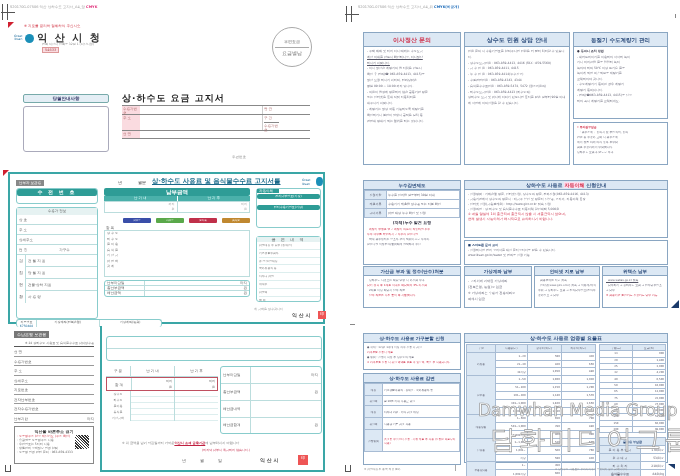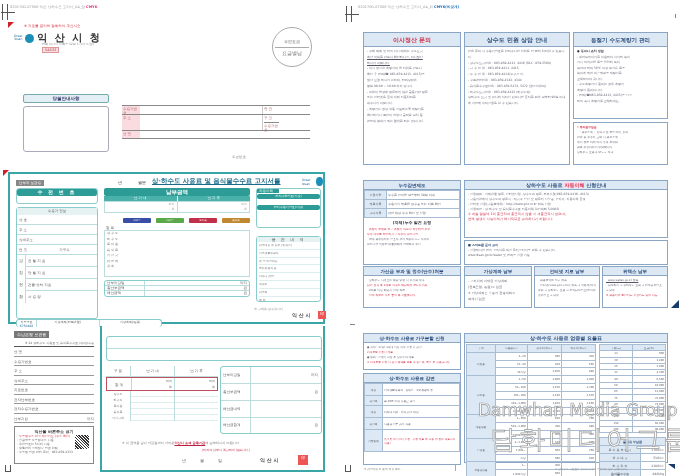--- a/index.html
+++ b/index.html
@@ -77,20 +77,21 @@
   <div class="abs" style="left:42px;top:47px;font-size:3.5px;background:#fadbe0;color:#a55;padding:0 2px;border:1px solid #d99">54633</div>
 
   <div class="abs stamp">
     <div class="t">우편요금</div>
     <div class="l">요금별납</div>
   </div>
 
   <div class="abs notice-lbl">당월안내사항</div>
   <div class="abs notice-box"></div>
 
+  <div class="abs bill-title">상·하수도 요금 고지서</div>
   <div class="abs bill-table">
     <div class="row">
         <div class="c1">수용가번호</div>
         <div class="c2"></div>
         <div class="c3">등 급</div>
         <div class="c4"></div>
       </div>
     <div class="row" style="height:16px">
         <div class="c1">주 소</div>
         <div class="c2"></div>

